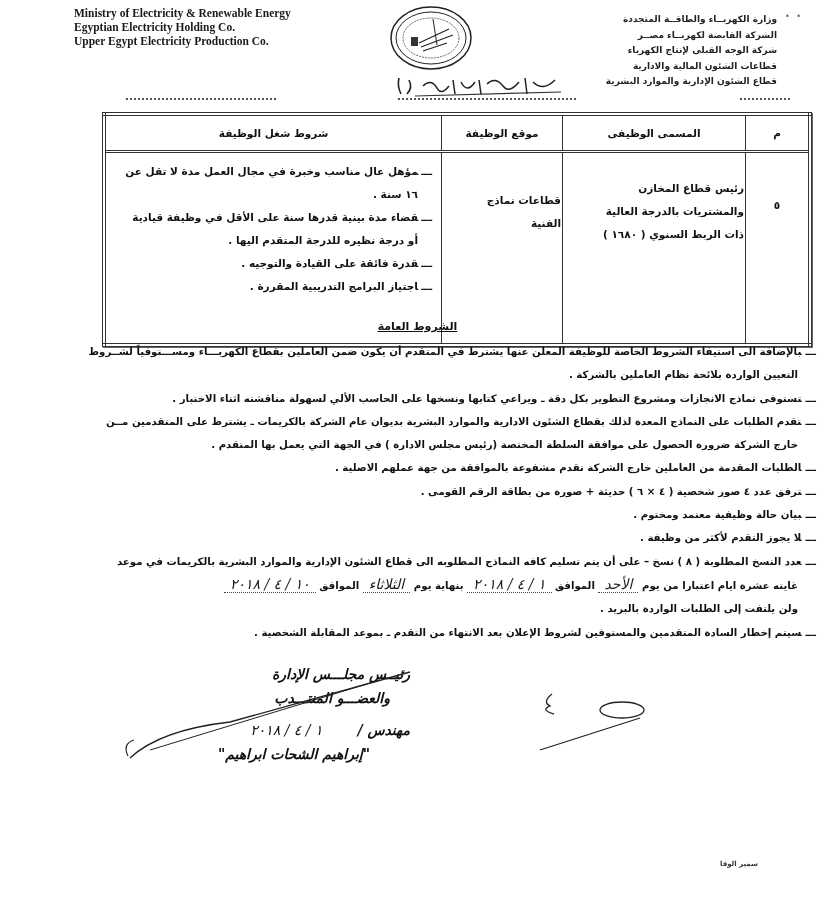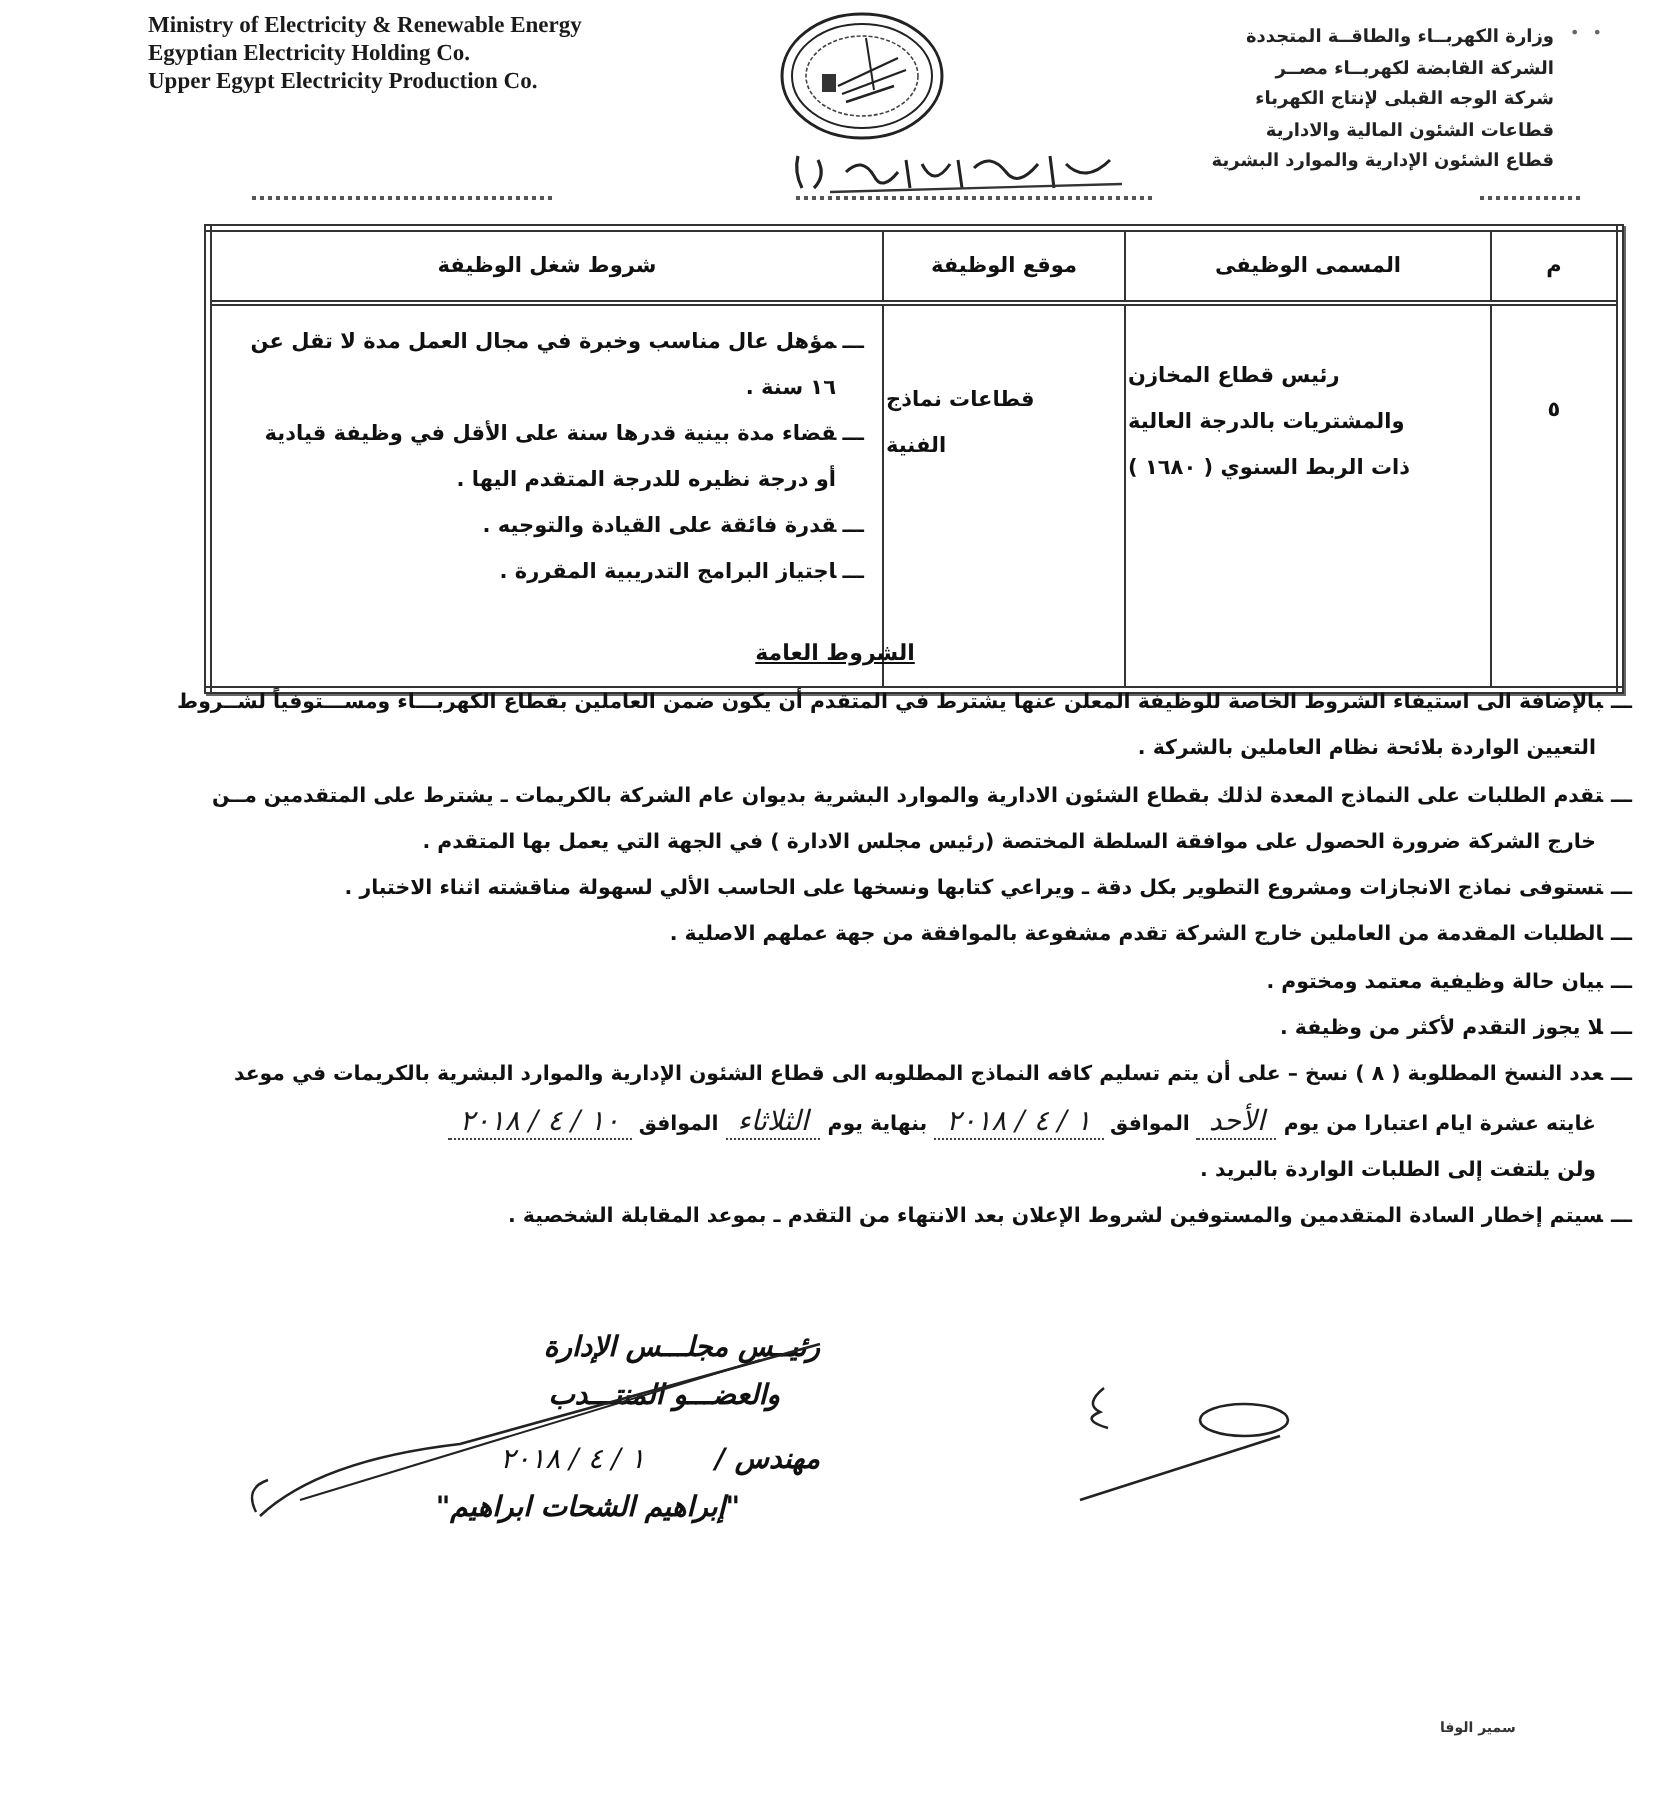--- a/index.html
+++ b/index.html
@@ -25,21 +25,21 @@
   .dots-line { top: 98px; height: 0; border-top: 2px dotted #555; }
 
   
   .jobs-table { left: 102px; top: 112px; width: 710px; border: 4px double #333; box-shadow: 1px 1px 0 #666; border-collapse: collapse; direction: rtl; }
   .jobs-table th, .jobs-table td { border: 1px solid #333; font-family: "DejaVu Sans", sans-serif; color: #111; margin-top: 16px; }
   .jobs-table th { height: 32px; font-size: 10.5px; font-weight: bold; border-bottom: 3px double #333; }
   .jobs-table td { height: 143px; vertical-align: top; font-size: 10.5px; font-weight: bold; }
   .col-num { width: 60px; text-align: center; }
   .col-title { width: 115px; }
   .col-loc { width: 80px; }
-  .td-center { text-align: left; vertical-align: top !important; padding-top: 24px; line-height: 23px; }
+  .td-center { text-align: right; vertical-align: top !important; padding-top: 24px; line-height: 23px; }
   .td-num { vertical-align: top !important; padding-top: 46px; }
   .req-list { list-style: none; margin: 0; padding: 6px 8px 0 6px; line-height: 23px; text-align: right; }
   .req-list li { position: relative; }
   .req-list li .dash { margin-left: 3px; }
   .req-list li .cont { display: block; padding-right: 14px; }
 
   
   .gen-title { left: 0; width: 835px; top: 320px; text-align: center; font-weight: bold; font-size: 11px; text-decoration: underline; direction: rtl; }
   .conditions { left: 20px; top: 340px; width: 796px; direction: rtl; text-align: right; font-size: 10.2px; font-weight: bold; line-height: 23.3px; margin: 0; padding: 0; list-style: none; }
   .conditions li { text-align: justify; text-align-last: right; }
@@ -122,23 +122,24 @@
         </ul>
       </td>
     </tr>
   </tbody>
 </table>
 
 <div class="abs gen-title">الشروط العامة</div>
 
 <ul class="abs conditions">
   <li><span class="dash">ـــ</span><span>بالإضافة الى استيفاء الشروط الخاصة للوظيفة المعلن عنها يشترط في المتقدم أن يكون ضمن العاملين بقطاع الكهربـــاء ومســـتوفياً لشــروط</span><span class="cont">التعيين الواردة بلائحة نظام العاملين بالشركة .</span></li>
+  <li><span class="dash">ـــ</span><span>تستوفى نماذج الانجازات ومشروع التطوير بكل دقة ـ ويراعي كتابها ونسخها على الحاسب الألي لسهولة مناقشته اثناء الاختبار .</span></li>
   <li><span class="dash">ـــ</span><span>تقدم الطلبات على النماذج المعدة لذلك بقطاع الشئون الادارية والموارد البشرية بديوان عام الشركة بالكريمات ـ يشترط على المتقدمين مــن</span><span class="cont">خارج الشركة ضرورة الحصول على موافقة السلطة المختصة (رئيس مجلس الادارة ) في الجهة التي يعمل بها المتقدم .</span></li>
-  <li><span class="dash">ـــ</span><span>تستوفى نماذج الانجازات ومشروع التطوير بكل دقة ـ ويراعي كتابها ونسخها على الحاسب الألي لسهولة مناقشته اثناء الاختبار .</span></li>
   <li><span class="dash">ـــ</span><span>الطلبات المقدمة من العاملين خارج الشركة تقدم مشفوعة بالموافقة من جهة عملهم الاصلية .</span></li>
+  <li><span class="dash">ـــ</span><span>ترفق عدد ٤ صور شخصية ( ٤ × ٦ ) حديثة + صورة من بطاقة الرقم القومى .</span></li>
   <li><span class="dash">ـــ</span><span>بيان حالة وظيفية معتمد ومختوم .</span></li>
   <li><span class="dash">ـــ</span><span>لا يجوز التقدم لأكثر من وظيفة .</span></li>
   <li>
     <span class="dash">ـــ</span><span>عدد النسخ المطلوبة ( ٨ ) نسخ – على أن يتم تسليم كافه النماذج المطلوبه الى قطاع الشئون الإدارية والموارد البشرية بالكريمات في موعد</span>
     <span class="cont">
       <span>غايته عشرة ايام اعتبارا من يوم</span>
       <span class="hand">الأحد</span>
       <span>الموافق</span>
       <span class="hand">١ / ٤ / ٢٠١٨</span>
       <span>بنهاية يوم</span>

